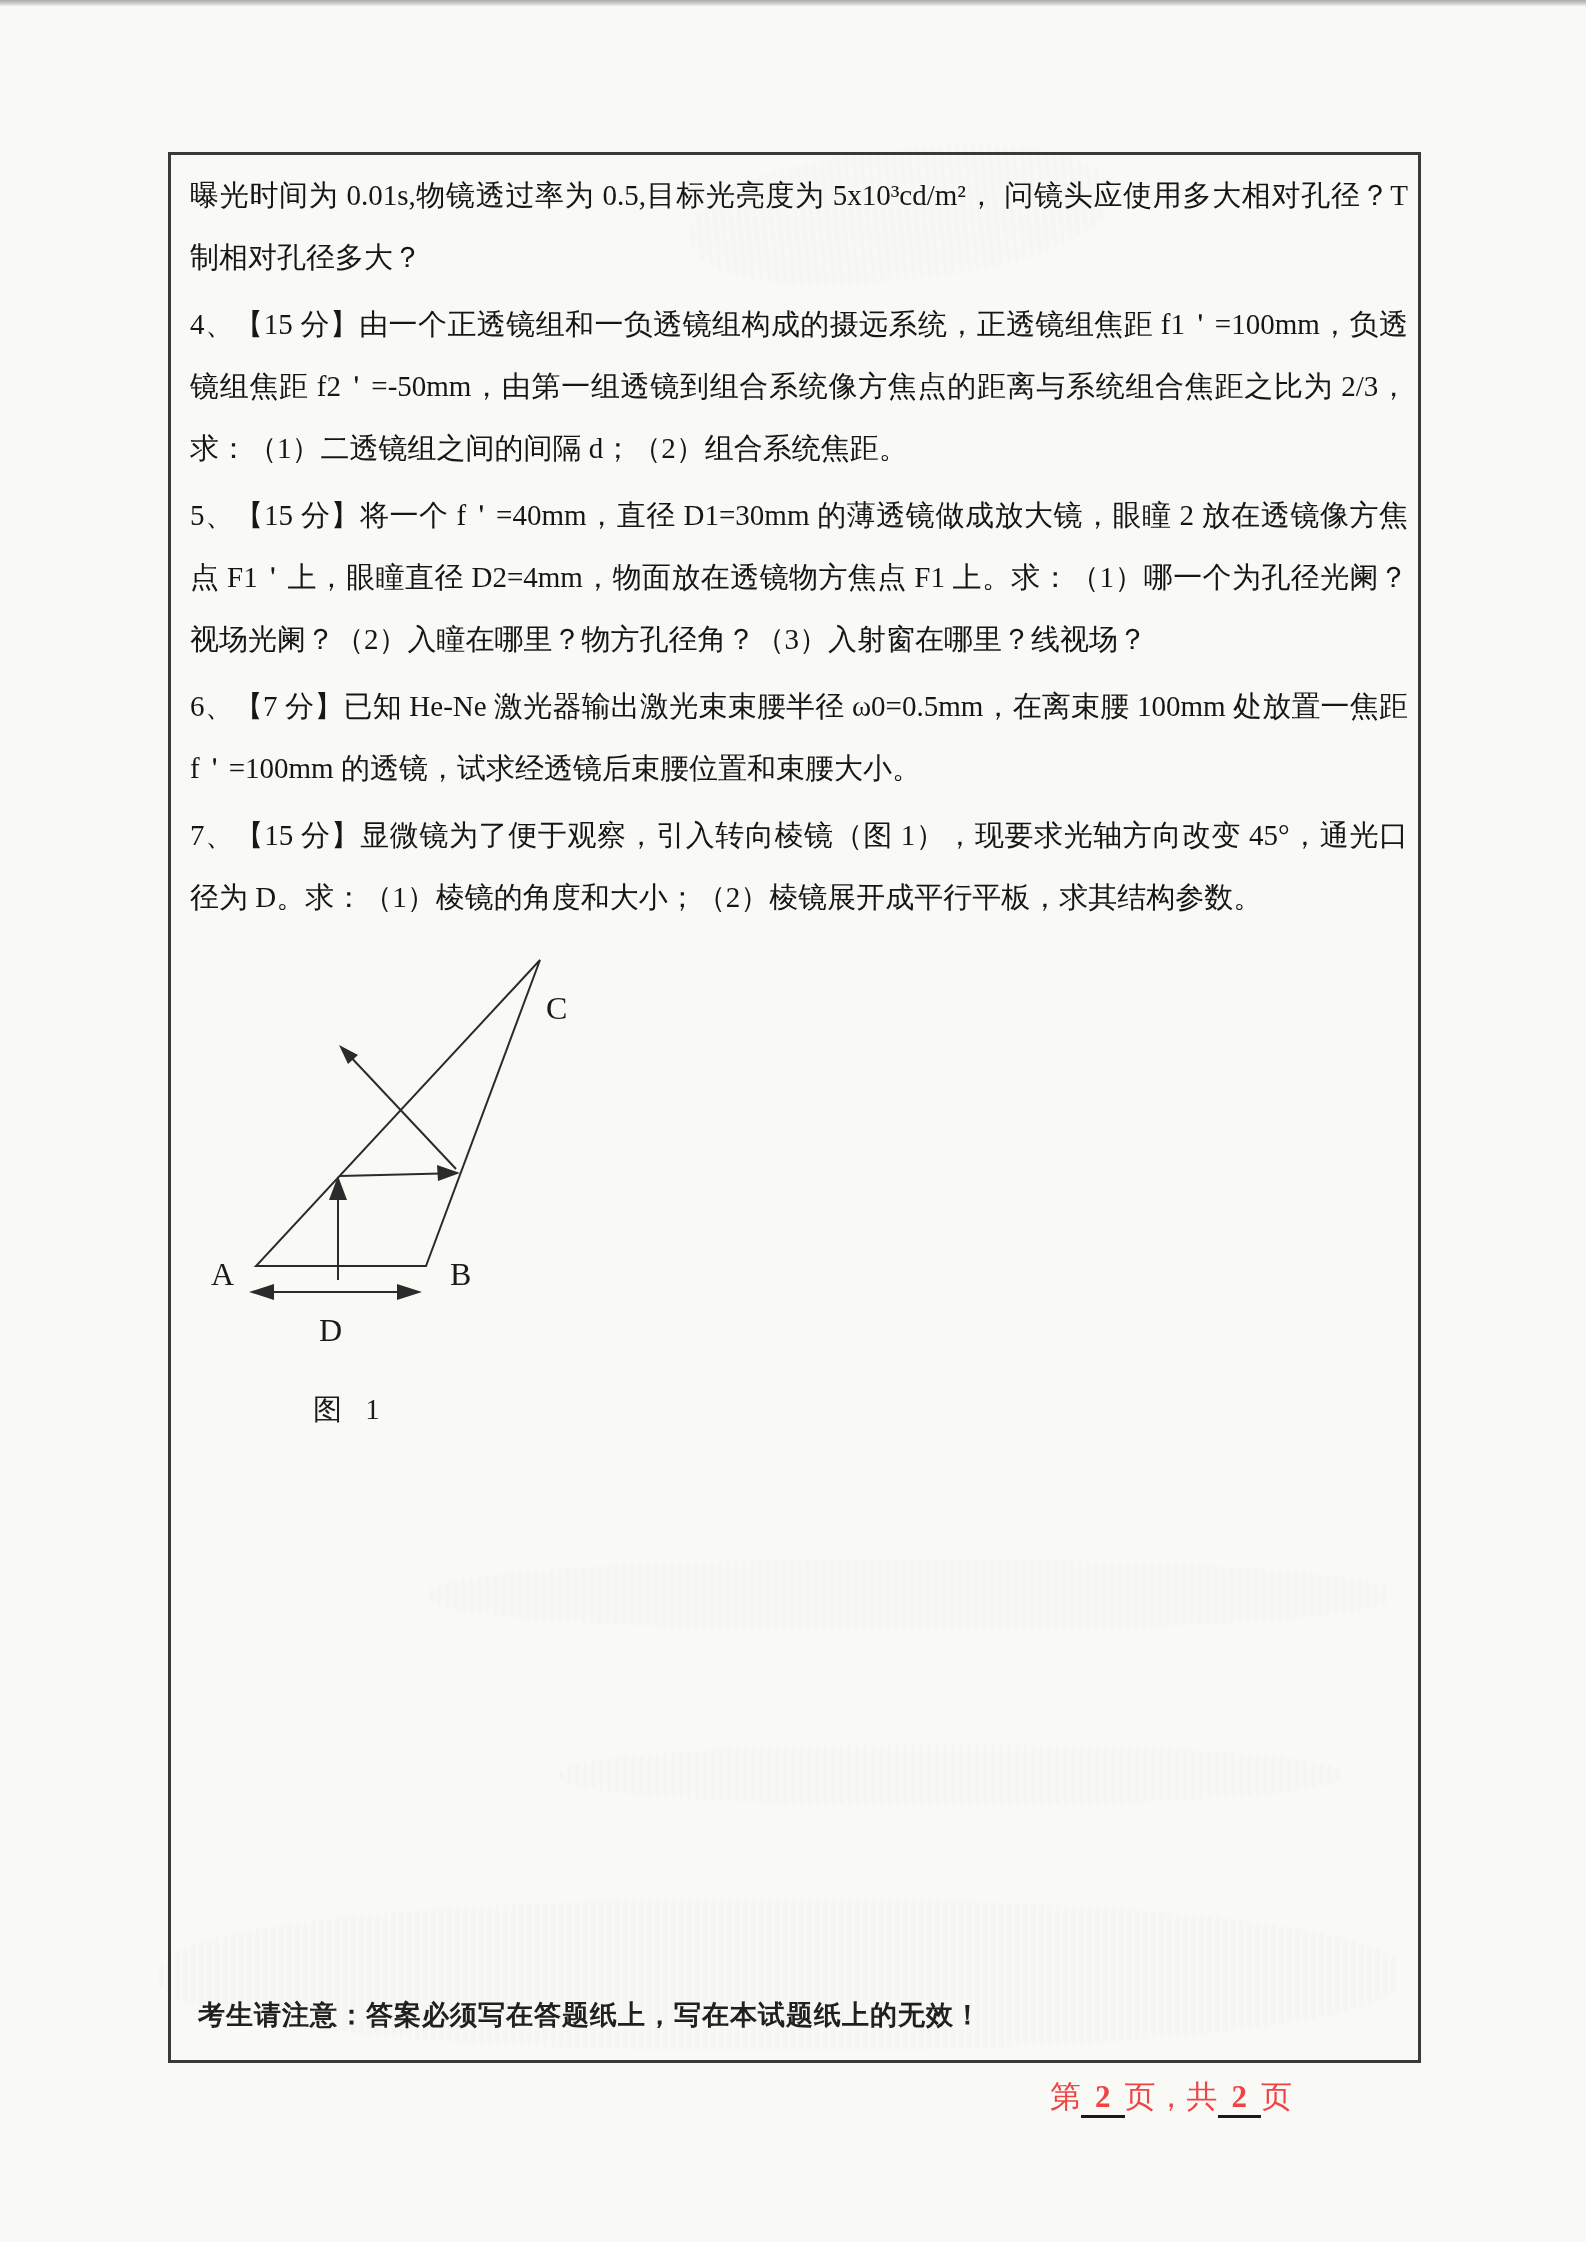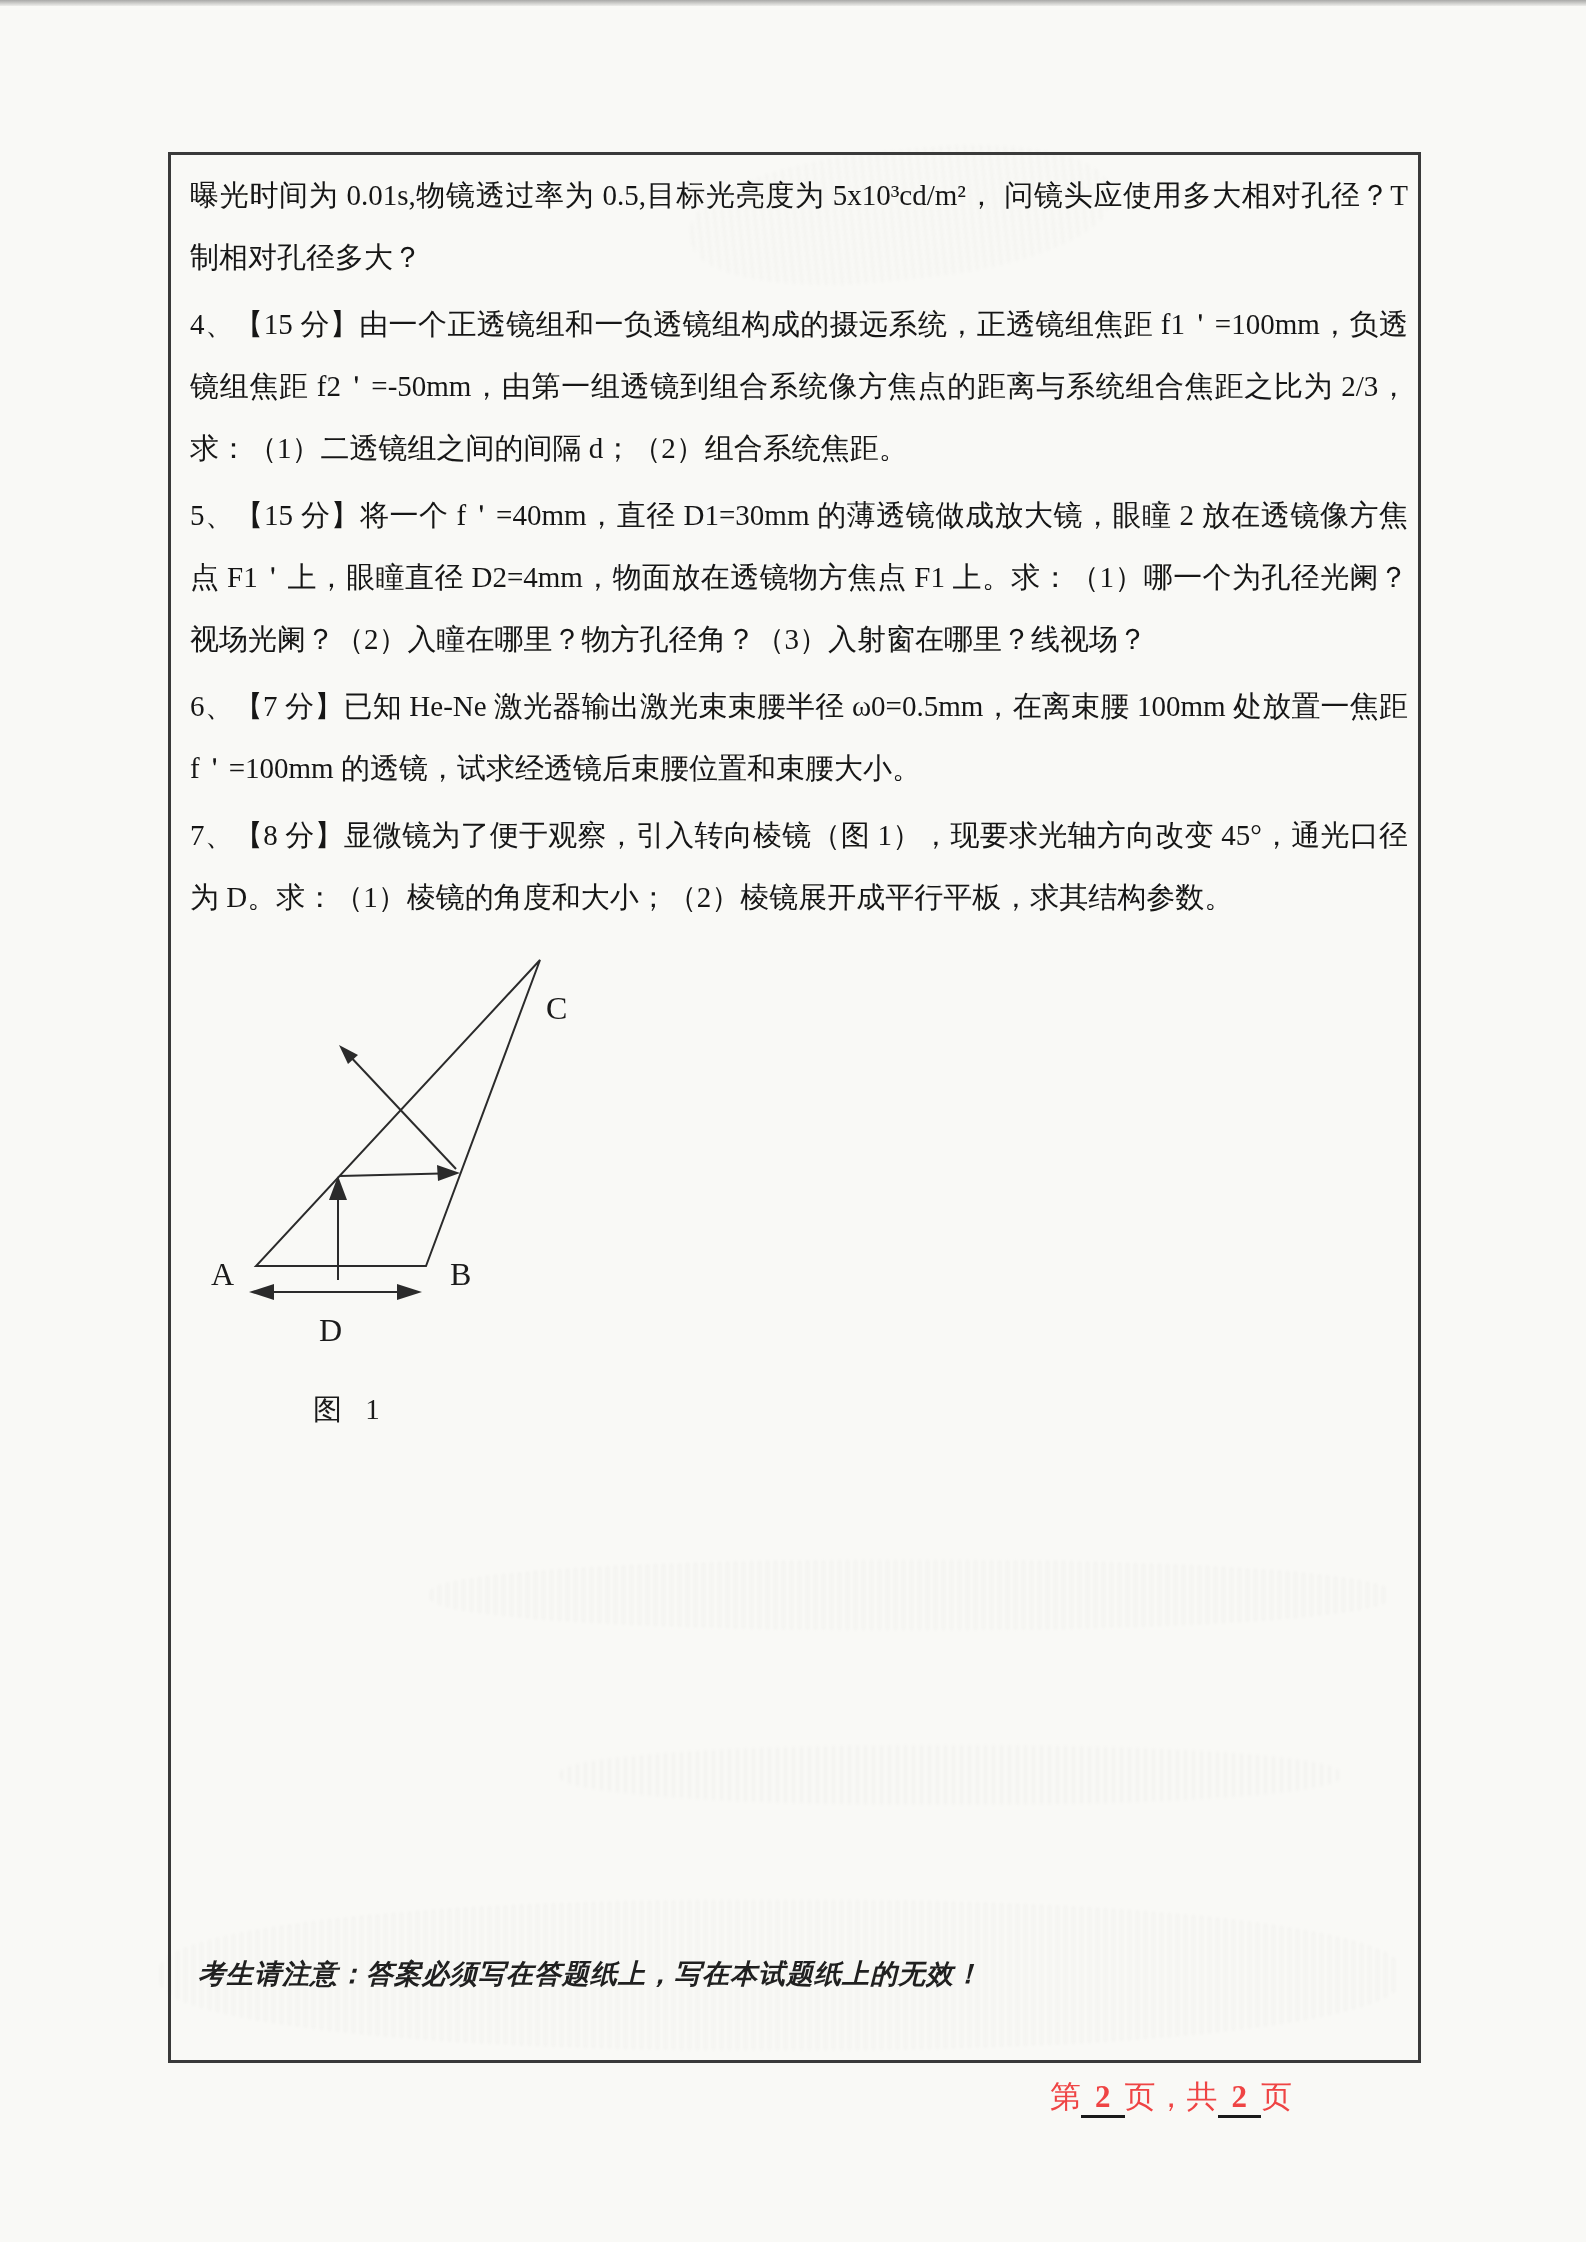--- a/index.html
+++ b/index.html
@@ -49,22 +49,22 @@
   }
   .figure-svg polygon{fill:#2b2b2b;stroke:none;}
   .figure-svg text{
     fill:#1b1b1b;
     font-family:"Liberation Serif","DejaVu Serif",serif;
     font-size:32px;
   }
   .figure-svg text.caption{font-size:29px;letter-spacing:8px;}
   
   .footer-notice{
-    position:absolute;left:198px;top:1956px;
-    font-size:27px;font-weight:bold;font-style:italic;
+    position:absolute;left:198px;top:1997px;
+    font-size:27px;font-weight:bold;
     color:#202020;letter-spacing:1px;
     white-space:nowrap;
   }
   .footer-page{
     position:absolute;left:1050px;top:2076px;
     font-size:31px;color:#ef4444;white-space:nowrap;
   }
   .footer-page .num{
     font-weight:bold;
     border-bottom:3px solid #1a1a1a;
@@ -97,21 +97,21 @@
   <div class="smudge s4"></div>
 
 
   <div class="exam-box">
 
     <div class="content">
       <p>曝光时间为 0.01s,物镜透过率为 0.5,目标光亮度为 5x10³cd/m²， 问镜头应使用多大相对孔径？T 制相对孔径多大？</p>
       <p>4、【15 分】由一个正透镜组和一负透镜组构成的摄远系统，正透镜组焦距 f1＇=100mm，负透镜组焦距 f2＇=-50mm，由第一组透镜到组合系统像方焦点的距离与系统组合焦距之比为 2/3，求：（1）二透镜组之间的间隔 d；（2）组合系统焦距。</p>
       <p>5、【15 分】将一个 f＇=40mm，直径 D1=30mm 的薄透镜做成放大镜，眼瞳 2 放在透镜像方焦点 F1＇上，眼瞳直径 D2=4mm，物面放在透镜物方焦点 F1 上。求：（1）哪一个为孔径光阑？视场光阑？（2）入瞳在哪里？物方孔径角？（3）入射窗在哪里？线视场？</p>
       <p>6、【7 分】已知 He-Ne 激光器输出激光束束腰半径 ω0=0.5mm，在离束腰 100mm 处放置一焦距 f＇=100mm 的透镜，试求经透镜后束腰位置和束腰大小。</p>
-      <p>7、【8 分】显微镜为了便于观察，引入转向棱镜（图 1），现要求光轴方向改变 45°，通光口径为 D。求：（1）棱镜的角度和大小；（2）棱镜展开成平行平板，求其结构参数。</p>
+      <p>7、【15 分】显微镜为了便于观察，引入转向棱镜（图 1），现要求光轴方向改变 45°，通光口径为 D。求：（1）棱镜的角度和大小；（2）棱镜展开成平行平板，求其结构参数。</p>
     </div>
 
     <svg class="figure-svg" width="500" height="510" viewBox="0 0 500 510" xmlns="http://www.w3.org/2000/svg">
 
       <path d="M103,333 L273,333 L387,27 L103,333 Z"></path>
 
       <line x1="185" y1="347" x2="185" y2="262"></line>
       <polygon points="185,243 176,267 194,267"></polygon>
 
       <line x1="187" y1="243" x2="288" y2="240.5"></line>

